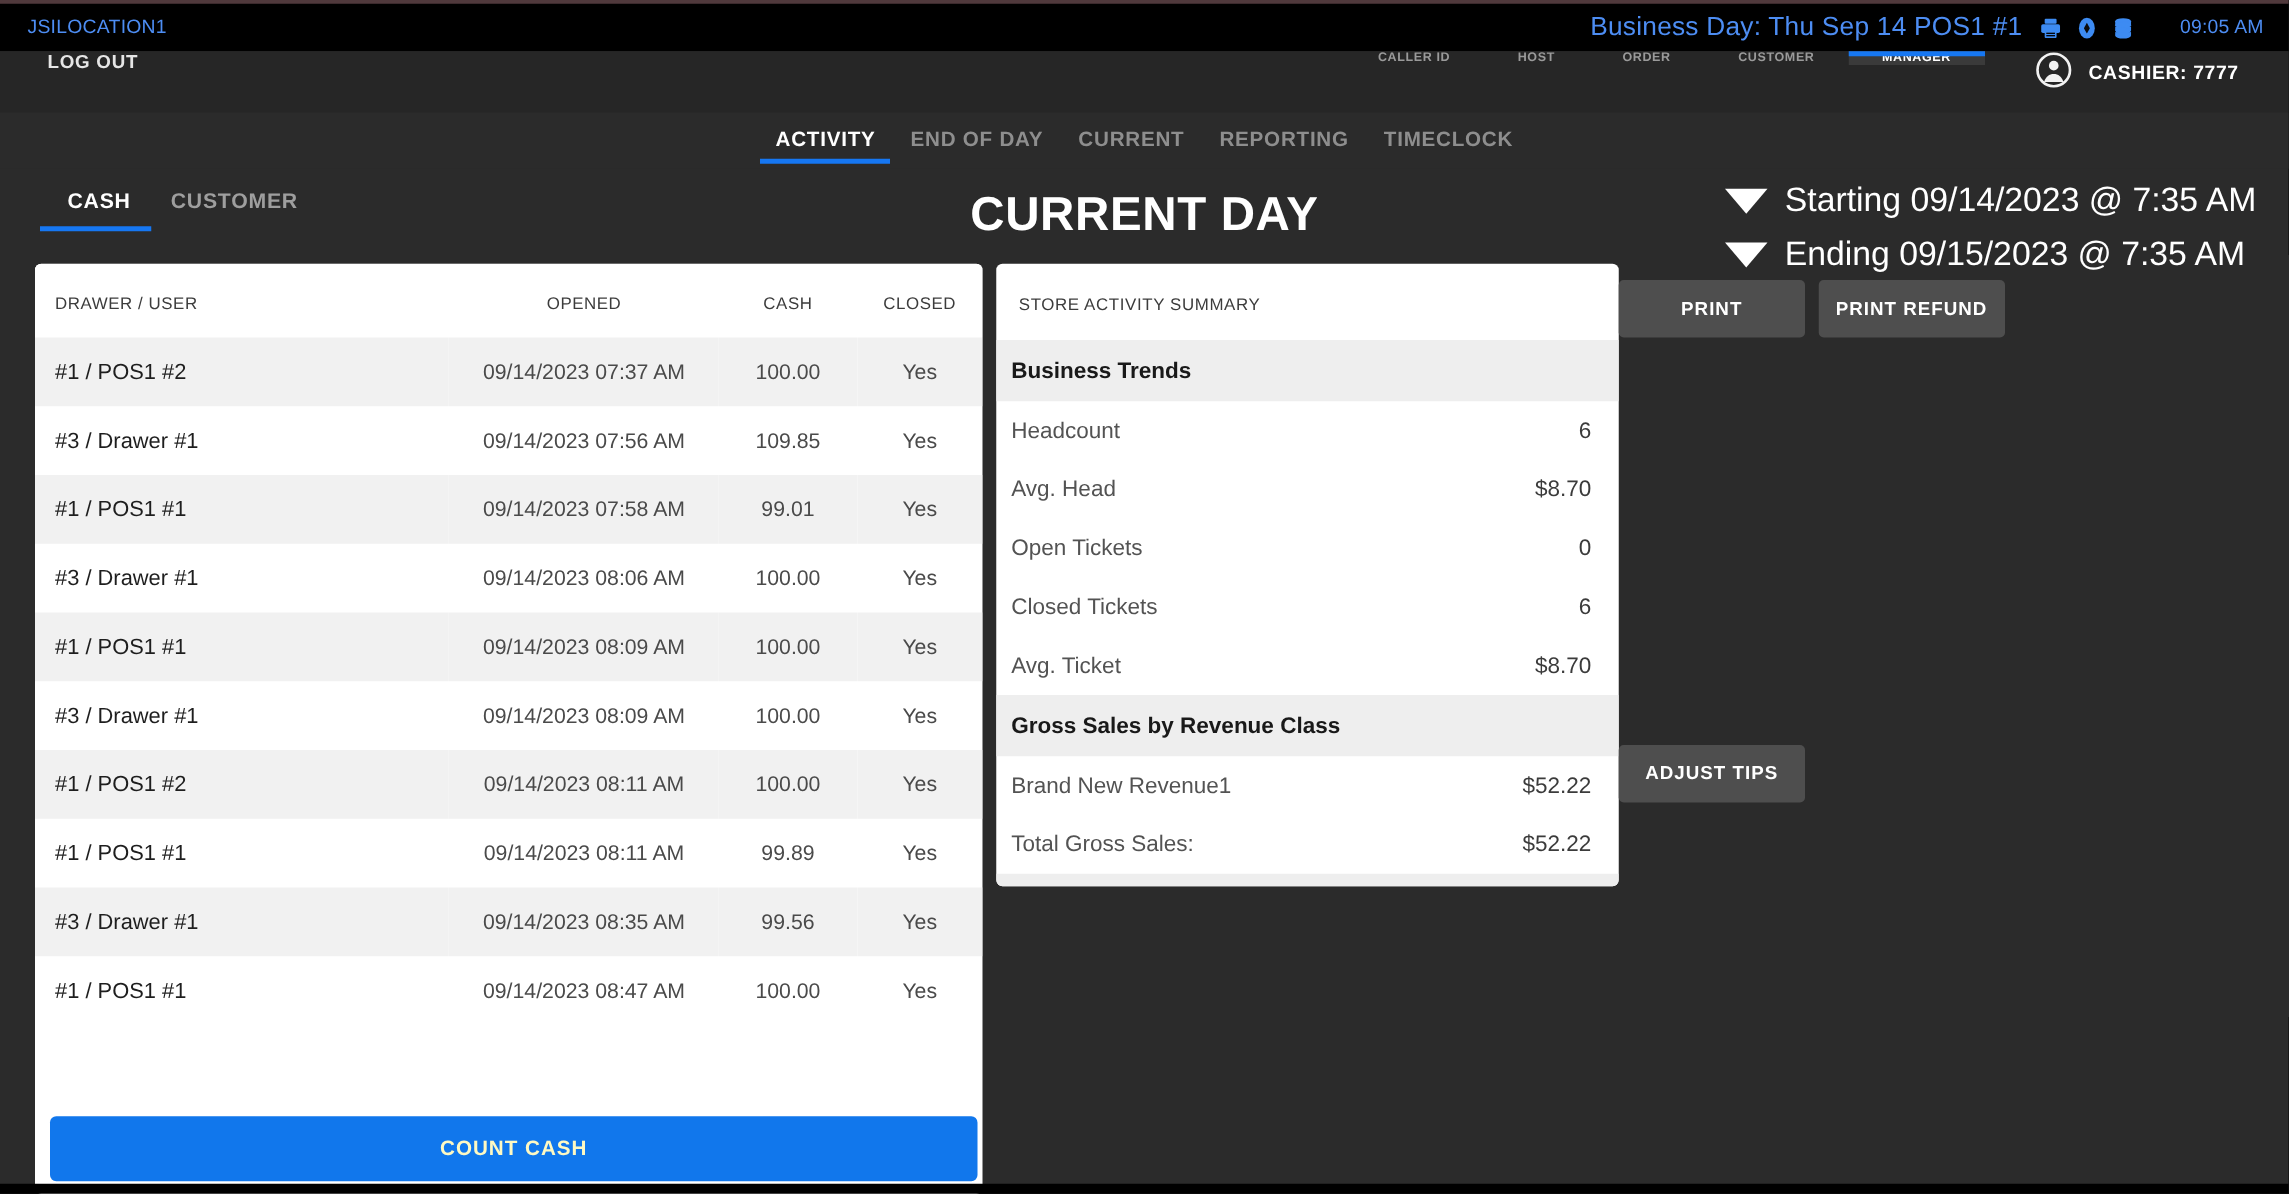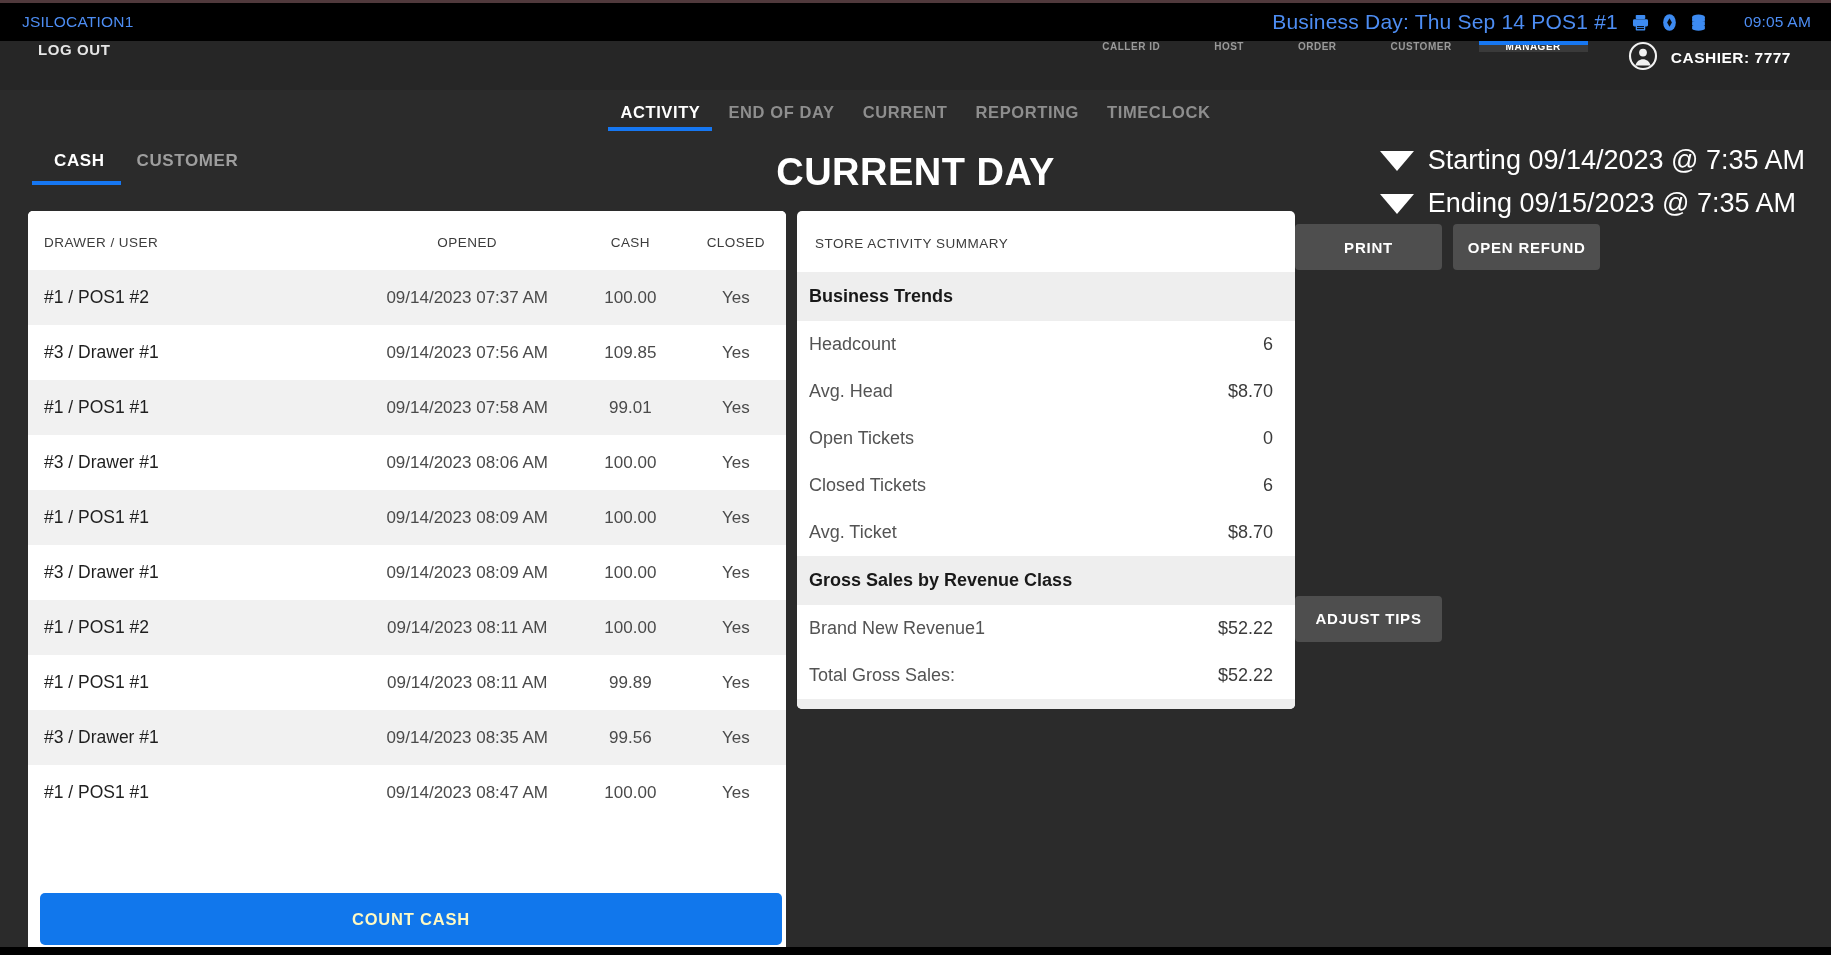--- a/index.html
+++ b/index.html
@@ -584,21 +584,21 @@
               <span class="slab">Total Gross Sales:</span>
               <span class="sval">$52.22</span>
             </div>
             <div class="srow group">
               <span class="sval"></span>
             </div>
           </div>
       </div>
       <div class="actionbtns">
         <button class="actbtn">PRINT</button>
-        <button class="actbtn">OPEN REFUND</button>
+        <button class="actbtn">PRINT REFUND</button>
         <button class="actbtn">ADJUST TIPS</button>
         <button class="actbtn ghost"></button>
       </div>
     </div>
 
     <div class="bottomfill"></div>
   </div>
 
 </div>
 

